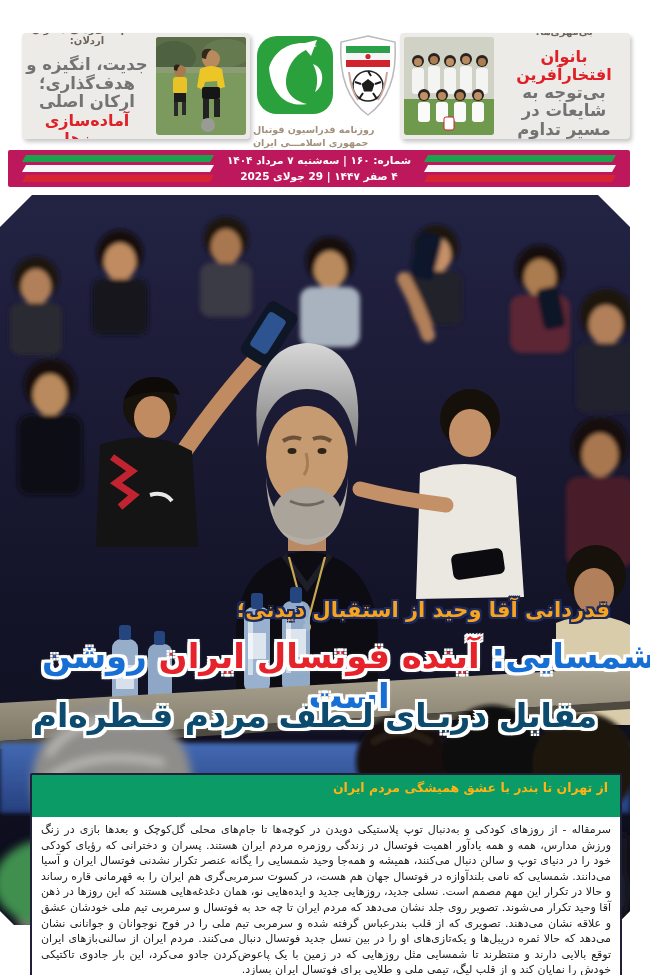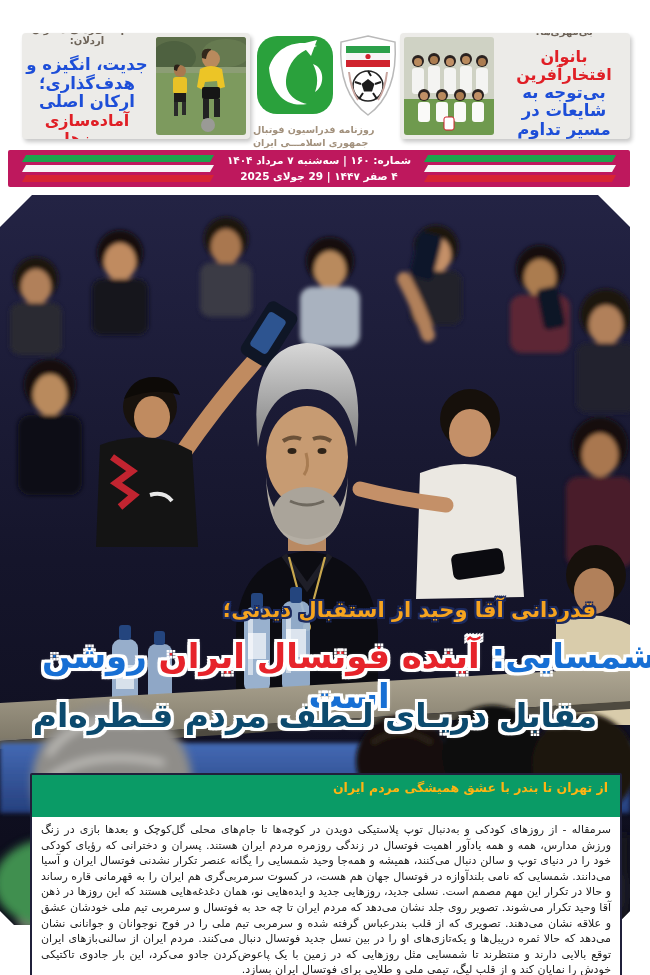--- a/index.html
+++ b/index.html
@@ -7,21 +7,21 @@
         font-family:"DejaVu Sans",sans-serif;direction:rtl;}
 
   
   .teaser{position:absolute;top:33px;height:106px;background:#ecebe8;border-radius:4px;
           box-shadow:2px 3px 4px rgba(0,0,0,.22);display:flex;overflow:hidden;}
   .teaser-left{left:22px;width:228px;}
   .teaser-right{left:400px;width:230px;}
   .teaser .txt{flex:1;display:flex;flex-direction:column;justify-content:center;
                text-align:center;padding:3px 4px;line-height:1.12;}
   .teaser .kicker{font-size:10px;color:#6d6358;font-weight:bold;margin-bottom:10px;}
-  .teaser .title{font-size:16.5px;font-weight:bold;color:#1d4ed8;}
+  .teaser .title{font-size:16.5px;font-weight:bold;color:#737373;}
   .teaser .hl{font-size:16px;font-weight:bold;color:#e01f26;margin-top:1px;}
   .teaser .pic{width:90px;height:98px;margin:4px;border-radius:3px;overflow:hidden;flex:none;}
 
   
   .masthead{position:absolute;left:253px;top:34px;width:148px;height:116px;text-align:left;}
   .masthead .logos{display:flex;justify-content:center;align-items:flex-start;gap:2px;direction:ltr;}
   .masthead .caption{font-size:9.5px;color:#a2917d;font-weight:bold;line-height:1.35;margin-top:2px;}
 
   
   .datebar{position:absolute;left:8px;top:150px;width:622px;height:37px;background:#be185d;
@@ -36,21 +36,21 @@
   .stripes-r{right:16px;}
   .issue{position:absolute;left:50%;top:2px;transform:translateX(-50%);width:230px;
          color:#fff;font-size:10.5px;font-weight:bold;text-align:center;line-height:16px;}
 
   
   .cover{position:absolute;left:0;top:195px;width:630px;height:730px;
          clip-path:polygon(0 32px,32px 0,598px 0,630px 32px,630px 716px,616px 730px,14px 730px,0 716px);}
   .cover svg{display:block;}
 
   .overlay{position:absolute;left:0;width:630px;text-align:center;pointer-events:none;}
-  .kicker-photo{top:598px;text-align:right;padding-right:34px;box-sizing:border-box;
+  .kicker-photo{top:598px;text-align:right;padding-right:20px;box-sizing:border-box;
     font-size:21px;font-weight:bold;color:#f6a41f;
     text-shadow:-2px -2px 0 #1c2a5e,2px -2px 0 #1c2a5e,-2px 2px 0 #1c2a5e,2px 2px 0 #1c2a5e,
                  0 -2px 0 #1c2a5e,0 2px 0 #1c2a5e,-2px 0 0 #1c2a5e,2px 0 0 #1c2a5e;}
   .headline{font-weight:bold;
     text-shadow:-3px -3px 0 #fff,3px -3px 0 #fff,-3px 3px 0 #fff,3px 3px 0 #fff,
                  0 -3px 0 #fff,0 3px 0 #fff,-3px 0 0 #fff,3px 0 0 #fff,0 0 5px #fff;}
   .headline1{top:636px;font-size:34px;color:#176fd4;padding-left:34px;}
   .headline1 .red{color:#e6232a;}
   .headline2{top:696px;font-size:33px;color:#0c4a6e;}
 

